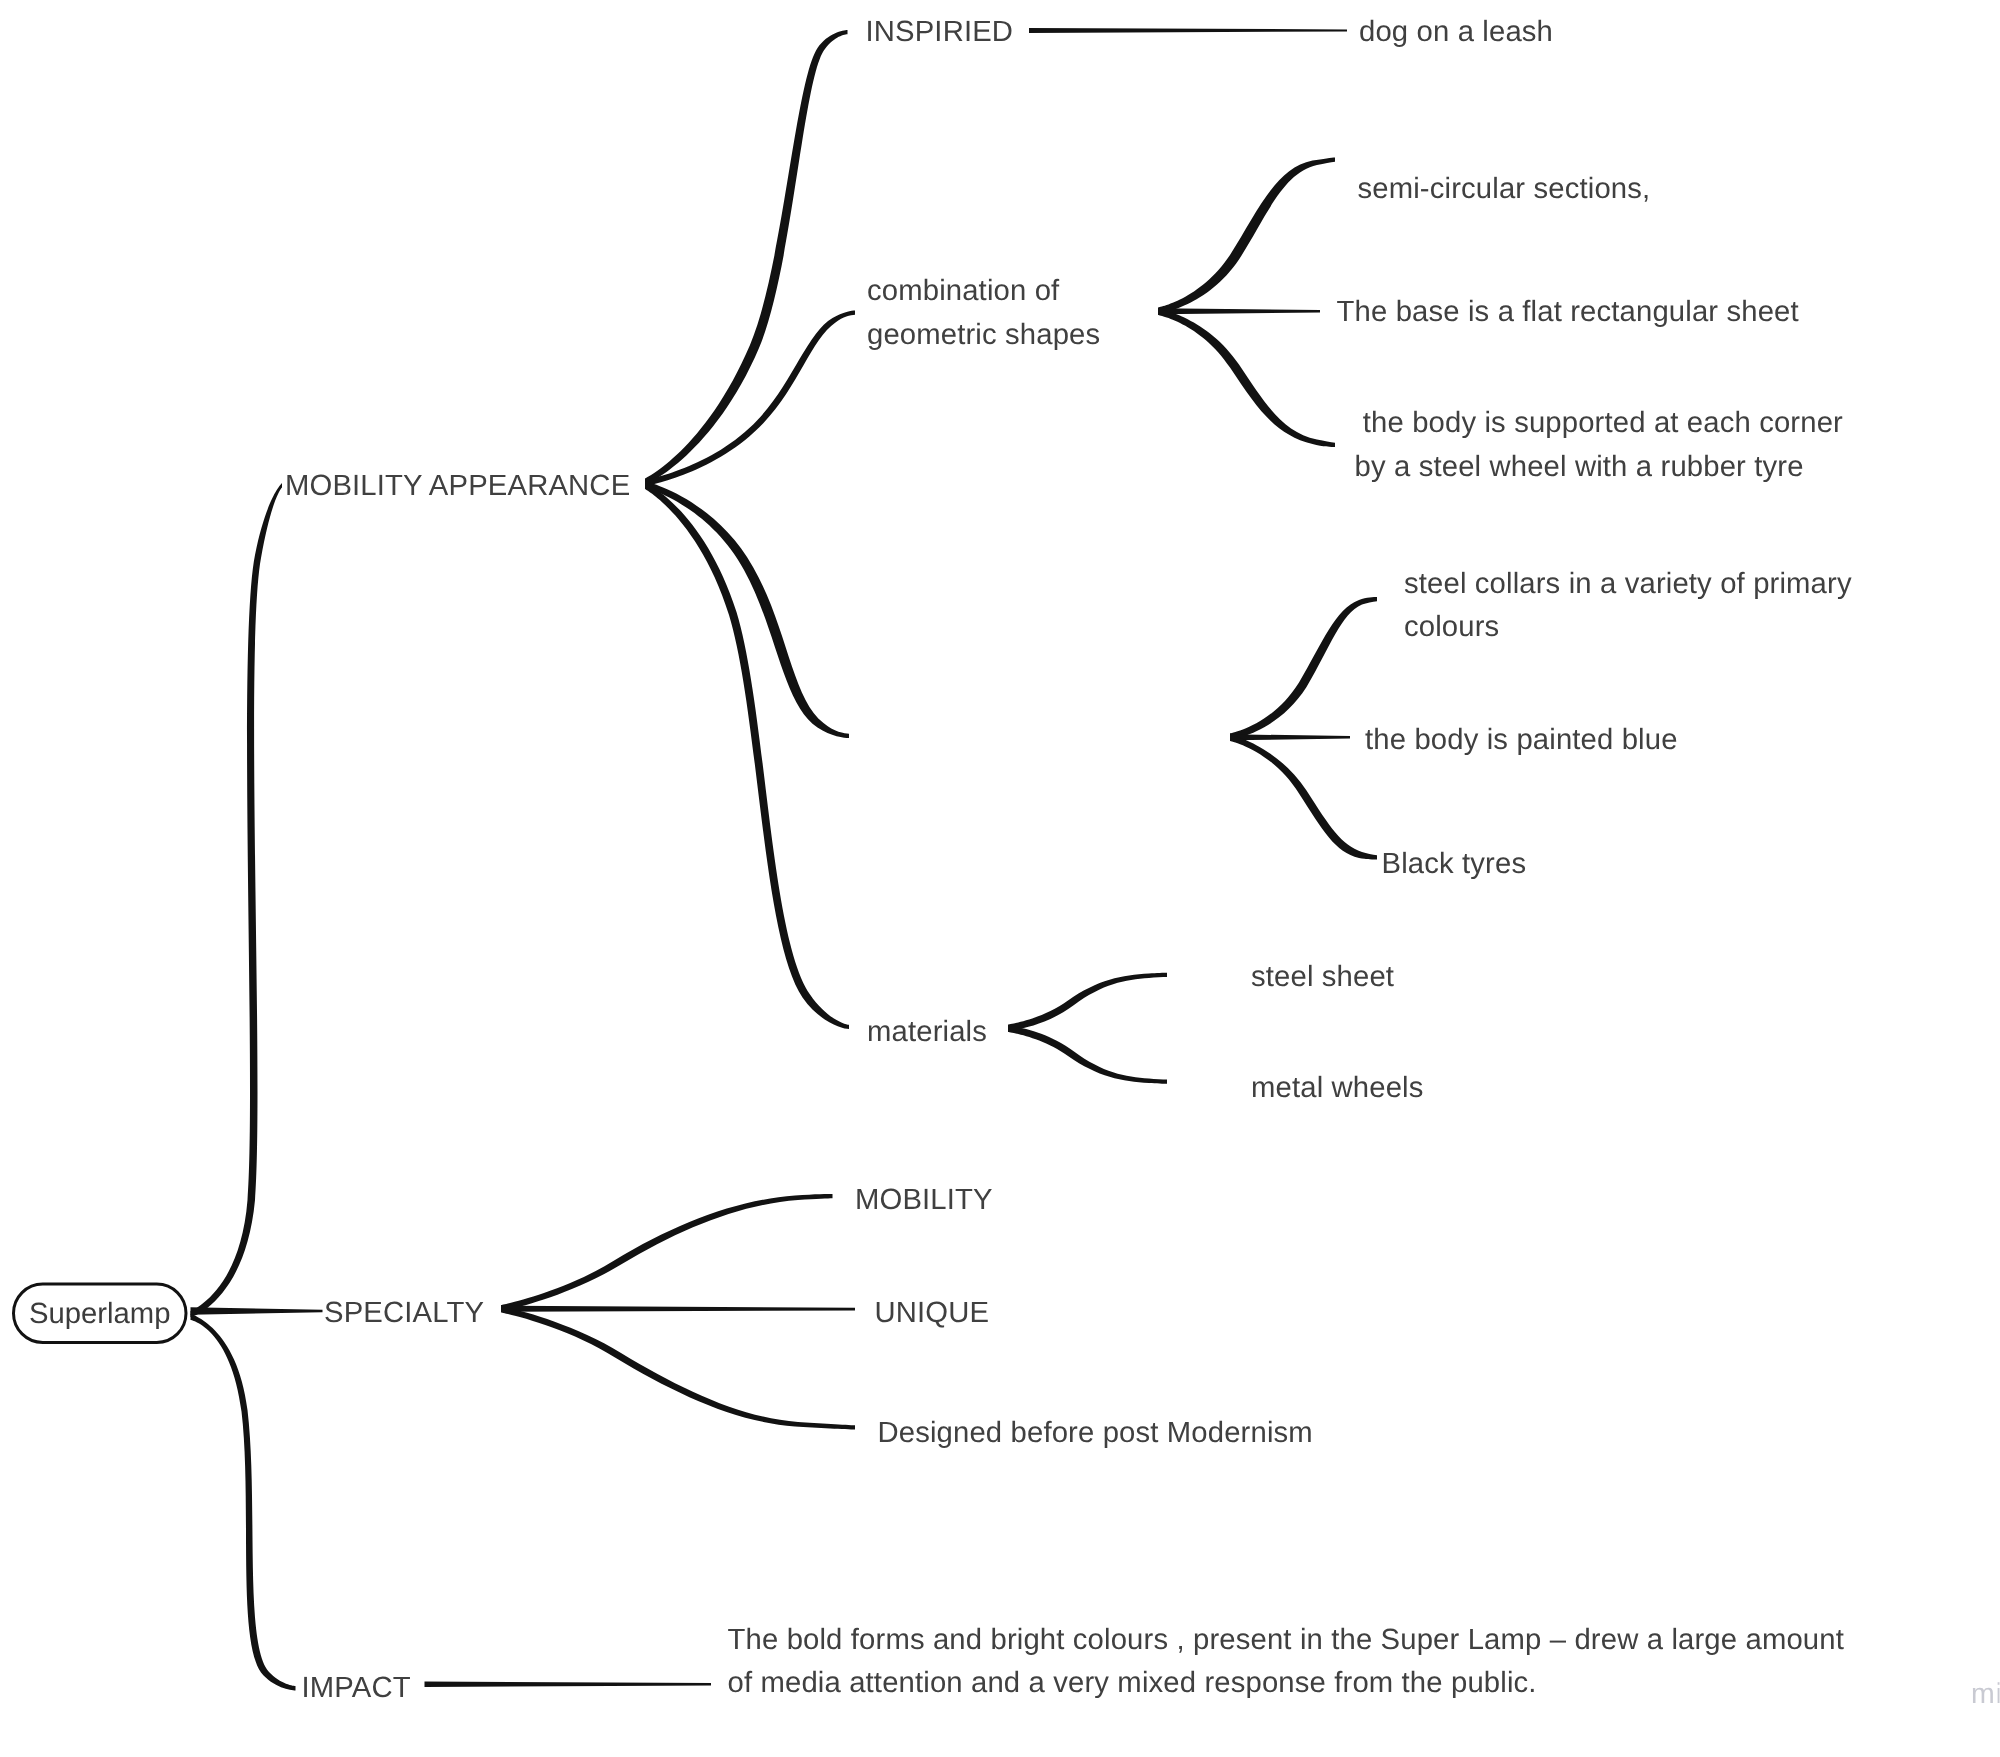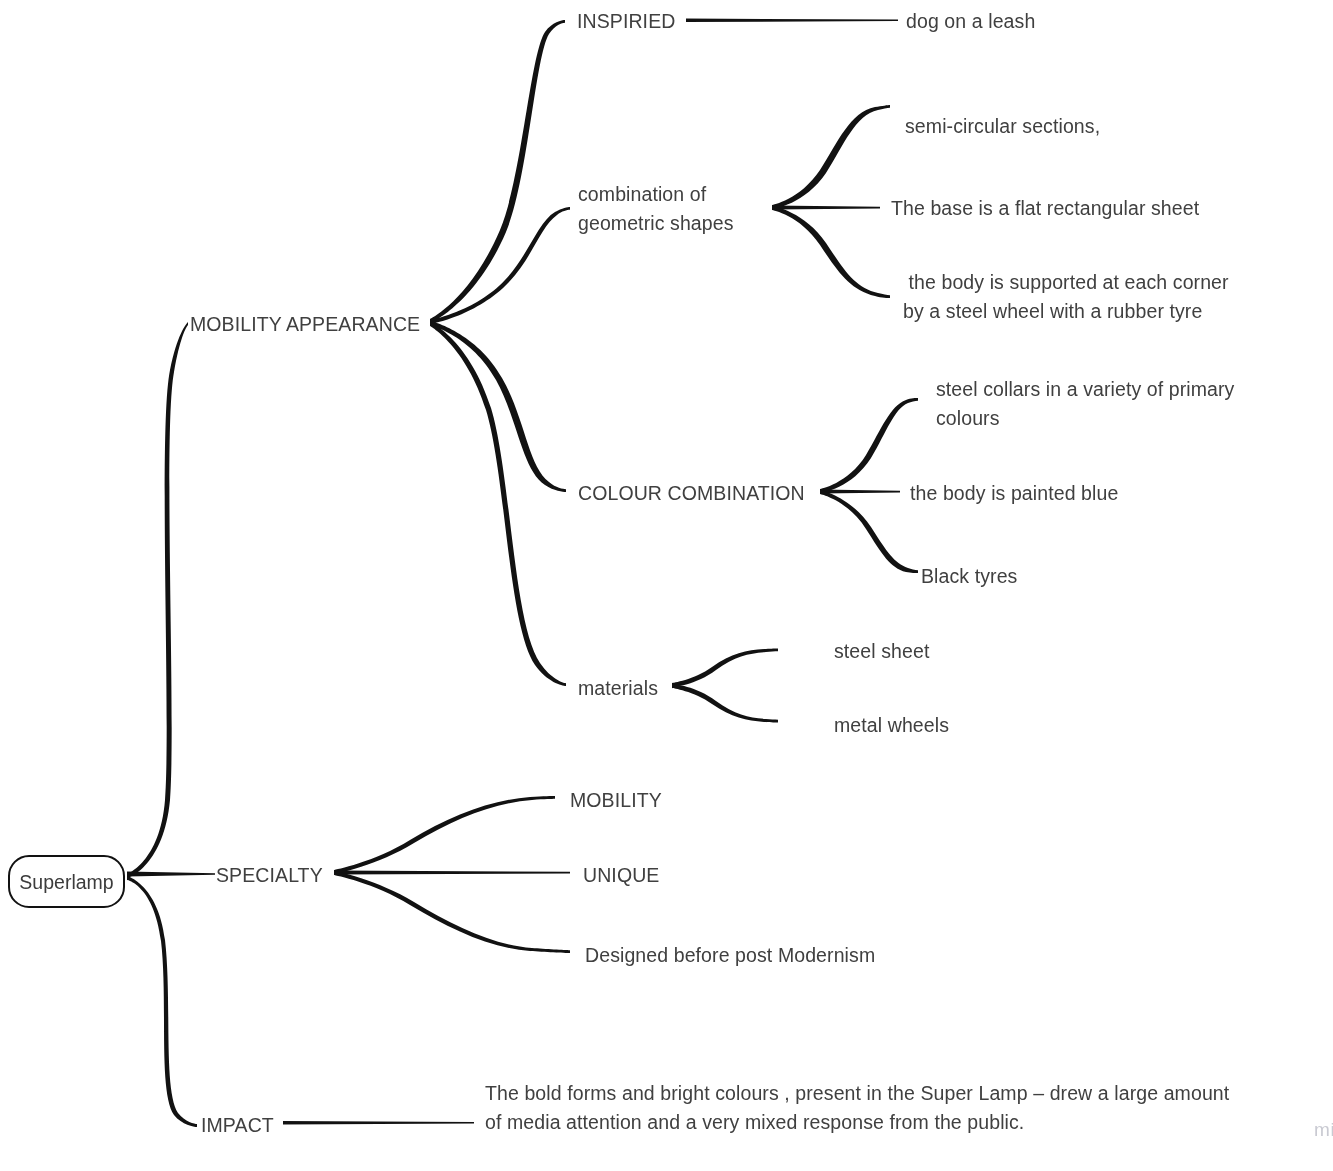--- a/index.html
+++ b/index.html
@@ -36,21 +36,21 @@
     white-space: pre;
     letter-spacing: 0.1px;
   }
   .node-label.l2 { font-size: 19.5px; }
   .node-label.l3 { font-size: 19.5px; }
   .root-node {
     position: absolute;
     left: 8px;
     top: 855px;
     width: 117px;
-    height: 53px;
+    height: 41px;
     border: 2.4px solid #121212;
     border-radius: 21px;
     background: #ffffff;
     box-sizing: border-box;
   }
   .root-node span {
     position: absolute;
     left: 0; right: 0;
     top: 50%;
     transform: translateY(-50%);
@@ -137,21 +137,20 @@
   <div class="node-label" style="left:190px; top:310px;">MOBILITY APPEARANCE</div>
 
   <div class="node-label" style="left:216px; top:861px;">SPECIALTY</div>
 
   <div class="node-label" style="left:201px; top:1111px;">IMPACT</div>
 
   <div class="node-label l2" style="left:577px; top:7px;">INSPIRIED</div>
 
   <div class="node-label l2" style="left:578px; top:180px;"><span>combination of</span><br><span>geometric shapes</span></div>
 
-  <div class="node-label l2" style="left:578px; top:479px;">COLOUR COMBINATION</div>
 
   <div class="node-label l2" style="left:578px; top:674px;">materials</div>
 
   <div class="node-label l3" style="left:906px; top:7px;">dog on a leash</div>
 
   <div class="node-label l3" style="left:905px; top:83px;"><br><span>semi-circular sections,</span></div>
 
   <div class="node-label l3" style="left:891px; top:194px;">The base is a flat rectangular sheet</div>
 
   <div class="node-label l3" style="left:903px; top:268px;"><span> the body is supported at each corner</span><br><span>by a steel wheel with a rubber tyre</span></div>

